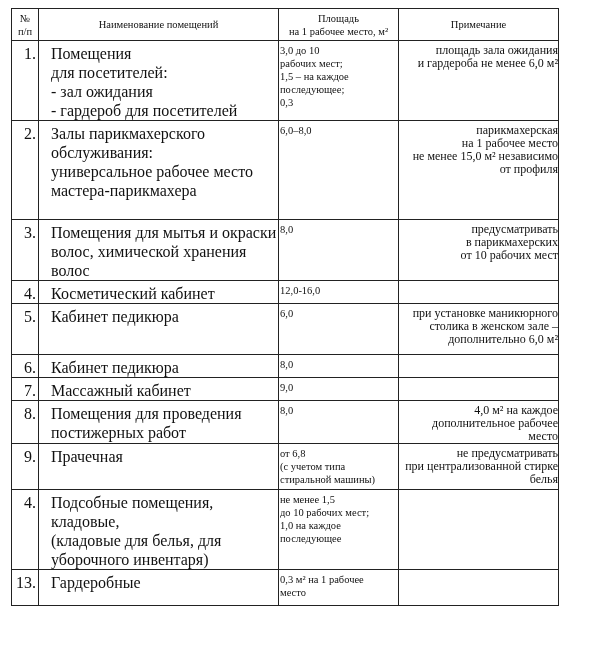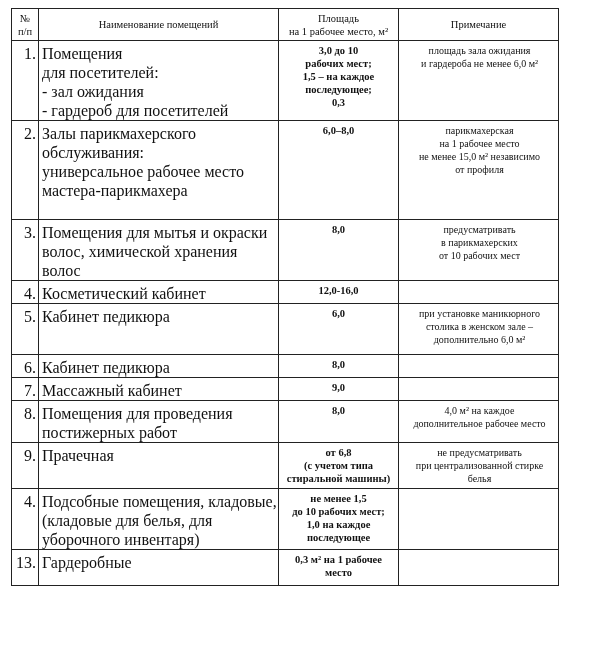--- a/index.html
+++ b/index.html
@@ -16,23 +16,23 @@
   }
   col.c1 { width: 27px; }
   col.c2 { width: 240px; }
   col.c3 { width: 120px; }
   col.c4 { width: 160px; }
   th {
     font-weight: normal; font-size: 10.5px; line-height: 13px; vertical-align: middle;
     text-align: center; height: 31px;
   }
   td.num { font-size: 16px; line-height: 19px; text-align: right; padding: 3px 2px 0 0; }
-  td.name { font-size: 16px; line-height: 19px; text-align: left; padding: 3px 0 0 3px; white-space: pre-line; }
-  td.area { font-size: 10.5px; line-height: 13px; text-align: center; padding: 3px 1px 0 1px; white-space: pre-line; font-weight: bold; }
-  td.note { font-size: 10px; line-height: 13px; text-align: center; padding: 3px 0 0 2px; white-space: pre-line; }
+  td.name { font-size: 16px; line-height: 19px; text-align: left; padding: 3px 0 0 12px; white-space: pre-line; }
+  td.area { font-size: 10.5px; line-height: 13px; text-align: left; padding: 3px 1px 0 1px; white-space: pre-line; }
+  td.note { font-size: 12px; line-height: 13px; text-align: right; padding: 3px 0 0 2px; white-space: pre-line; }
 </style>
 </head>
 <body>
 
 <table>
   <colgroup>
       <col class="c1">
       <col class="c2">
       <col class="c3">
       <col class="c4">

